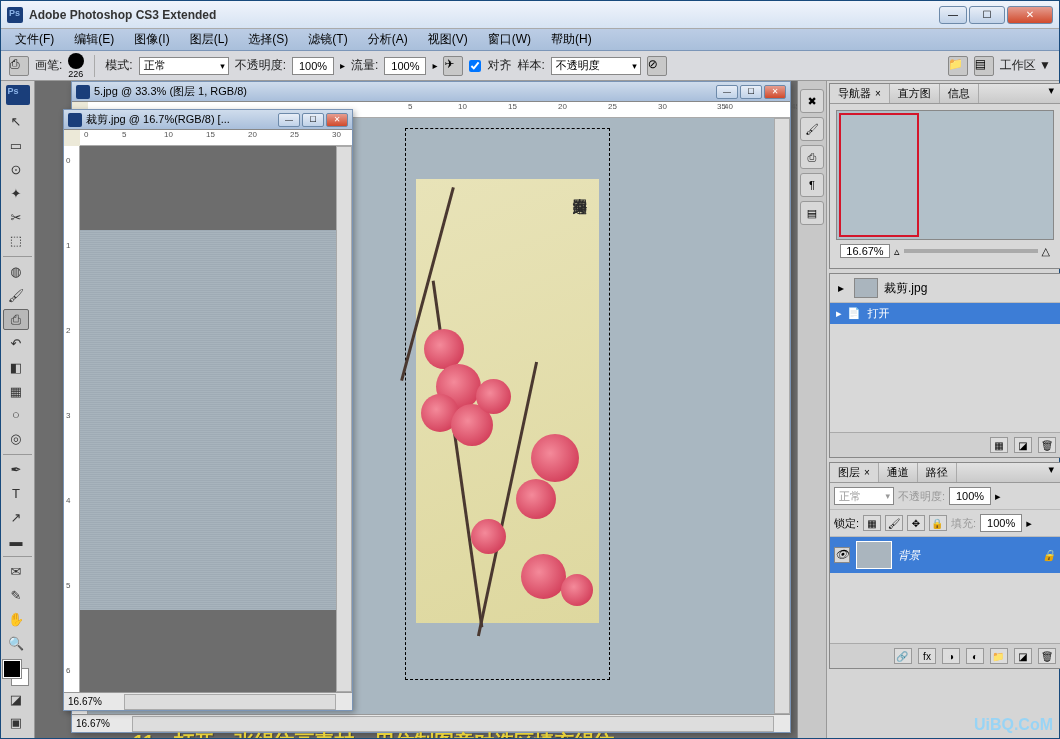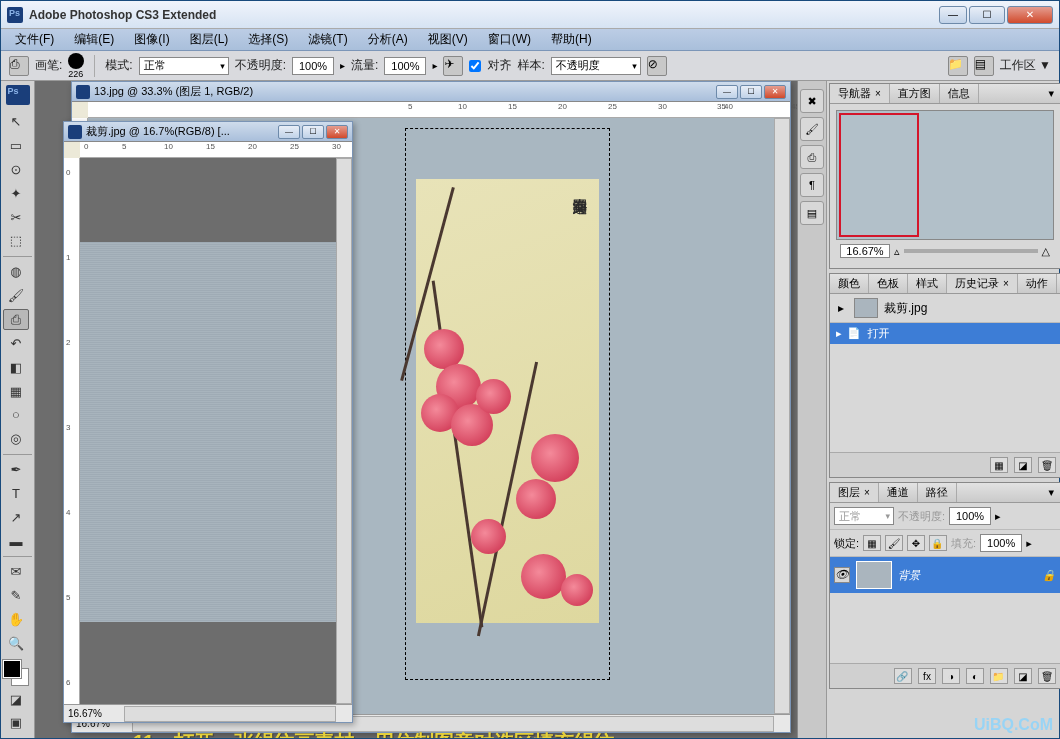--- a/index.html
+++ b/index.html
@@ -44,21 +44,21 @@
 .ruler-tick { position: absolute; font-size: 8px; }
 .canvas-area { position: absolute; left: 16px; top: 36px; right: 16px; bottom: 18px; background: #6d6d6d; overflow: hidden; }
 .doc-status { position: absolute; bottom: 0; left: 0; right: 0; height: 18px; background: #e8e8e8; border-top: 1px solid #999; display: flex; align-items: center; font-size: 10px; padding: 0 4px; }
 .doc-scroll-h { position: absolute; bottom: 0; left: 60px; right: 16px; height: 16px; background: #ddd; border: 1px solid #aaa; }
 .doc-scroll-v { position: absolute; right: 0; top: 36px; bottom: 18px; width: 16px; background: #ddd; border: 1px solid #aaa; }
 .right-panels { width: 262px; background: #d5d5d5; border-left: 1px solid #888; display: flex; }
 .panel-tabs-strip { width: 30px; background: #c8c8c8; border-right: 1px solid #999; display: flex; flex-direction: column; gap: 4px; padding: 8px 2px; }
 .panel-tab-icon { width: 24px; height: 24px; background: #d8d8d8; border: 1px solid #999; border-radius: 3px; display: flex; align-items: center; justify-content: center; font-size: 11px; cursor: pointer; }
 .panels-col { flex: 1; display: flex; flex-direction: column; }
 .panel { background: #d8d8d8; border: 1px solid #888; margin: 2px; }
-.panel-header { background: linear-gradient(#e2e2e2,#cacaca); height: 20px; display: flex; align-items: center; border-bottom: 1px solid #999; font-size: 11px; }
+.panel-header { background: linear-gradient(#e2e2e2,#cacaca); height: 20px; display: flex; border-bottom: 1px solid #999; font-size: 11px; }
 .panel-tab { padding: 2px 8px; cursor: pointer; border-right: 1px solid #aaa; }
 .panel-tab.active { background: #d8d8d8; }
 .panel-tab .x { margin-left: 4px; font-size: 10px; }
 .panel-min { margin-left: auto; padding: 0 6px; cursor: pointer; }
 .navigator-body { padding: 6px; background: #d8d8d8; }
 .nav-preview { width: 218px; height: 130px; background: #b2c0c9; border: 1px solid #888; position: relative; }
 .nav-rect { position: absolute; border: 2px solid #d4152a; left: 2px; top: 2px; width: 80px; height: 124px; }
 .nav-zoom { display: flex; align-items: center; padding: 4px; gap: 4px; font-size: 11px; }
 .nav-zoom-val { width: 50px; border: 1px solid #888; background: #fff; text-align: center; }
 .nav-slider { flex: 1; height: 4px; background: #aaa; position: relative; }
@@ -177,21 +177,21 @@
       </div>
       <div class="tool">◪</div>
       <div class="tool">▣</div>
     </div>
 
     <div class="docs-area">
 
       <div class="doc-window" style="left:36px; top:0; width:720px; height:652px;">
         <div class="doc-title">
           <div class="doc-icon"></div>
-          <span>13.jpg @ 33.3% (图层 1, RGB/2)</span>
+          <span>5.jpg @ 33.3% (图层 1, RGB/8)</span>
           <div class="doc-controls">
             <div class="doc-btn">—</div>
             <div class="doc-btn">☐</div>
             <div class="doc-btn close">✕</div>
           </div>
         </div>
         <div class="ruler-h">
           <span class="ruler-tick" style="left:320px">5</span>
           <span class="ruler-tick" style="left:370px">10</span>
           <span class="ruler-tick" style="left:420px">15</span>
@@ -222,21 +222,21 @@
             <div class="flower" style="left:145px; top:395px; width:32px; height:32px;"></div>
           </div>
         </div>
         <div class="doc-scroll-v"></div>
         <div class="doc-status">
           <span>16.67%</span>
           <div class="doc-scroll-h"></div>
         </div>
       </div>
 
-      <div class="doc-window" style="left:28px; top:40px; width:290px; height:602px;">
+      <div class="doc-window" style="left:28px; top:28px; width:290px; height:602px;">
         <div class="doc-title">
           <div class="doc-icon"></div>
           <span>裁剪.jpg @ 16.7%(RGB/8) [...</span>
           <div class="doc-controls">
             <div class="doc-btn">—</div>
             <div class="doc-btn">☐</div>
             <div class="doc-btn close">✕</div>
           </div>
         </div>
         <div class="ruler-h">
@@ -296,27 +296,20 @@
             <div class="nav-zoom">
               <div class="nav-zoom-val">16.67%</div>
               <span>▵</span>
               <div class="nav-slider"></div>
               <span>△</span>
             </div>
           </div>
         </div>
 
         <div class="panel">
-          <div class="panel-header">
-            <div class="panel-tab">颜色</div>
-            <div class="panel-tab">色板</div>
-            <div class="panel-tab">样式</div>
-            <div class="panel-tab active"><span>历史记录</span><span class="x">×</span></div>
-            <div class="panel-tab">动作</div>
-          </div>
           <div class="history-body">
             <div class="hist-top">
               <span class="hist-icon">▸</span>
               <div class="hist-thumb"></div>
               <span>裁剪.jpg</span>
             </div>
             <div class="hist-row active">
               <span style="color:#fff">▸</span>
               <span class="hist-icon">📄</span>
               <span>打开</span>

